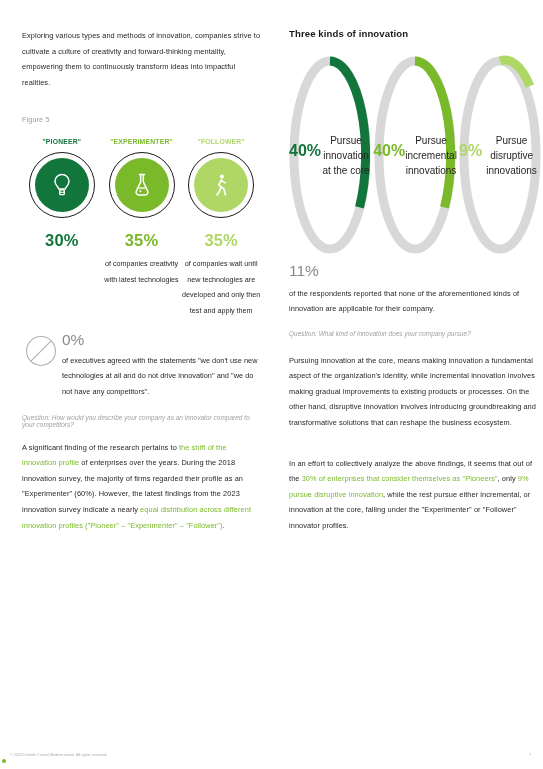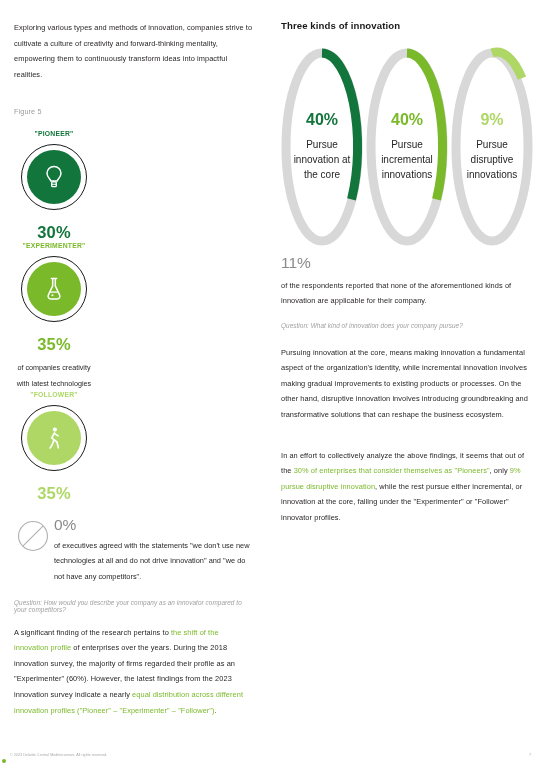--- a/index.html
+++ b/index.html
@@ -11,21 +11,21 @@
     font-family: "Liberation Sans", sans-serif;
     color: #231f20;
     overflow: hidden;
     position: relative;
   }
 
   .page {
     position: relative;
     width: 543px;
     height: 769px;
-    padding: 4px;
+    padding: 12px;
   }
 
   .columns {
     display: flex;
     width: 543px;
     height: 745px;
   }
 
   .col-left {
     width: 271px;
@@ -58,21 +58,20 @@
     letter-spacing: 0.01em;
   }
 
   .spacer-sm { height: 12px; }
 
   
   .personas {
     display: flex;
     justify-content: space-between;
     margin-top: 14px;
-    flex-direction: column;
   }
   .persona {
     width: 80px;
     text-align: center;
   }
   .persona-label {
     font-size: 6.8px;
     font-weight: bold;
     letter-spacing: 0.03em;
     margin-bottom: 7px;
@@ -160,21 +159,20 @@
     width: 82px;
     position: relative;
   }
   .donut svg { display: block; width: 82px; height: 200px; }
   .donut-center {
     position: absolute;
     top: 0; left: 0;
     width: 82px;
     height: 200px;
     display: flex;
-    flex-direction: column;
     align-items: center;
     justify-content: center;
     pointer-events: none;
   }
   .donut-pct {
     font-size: 16px;
     font-weight: bold;
     line-height: 1;
     margin-bottom: 9px;
   }
@@ -280,20 +278,21 @@
             <div class="ring-inner" style="background:#aed766">
               <svg viewBox="0 0 32 32">
                 <circle cx="17" cy="6.4" r="2.4" fill="#ffffff"></circle>
                 <path d="M16.6 10.2l-3.2 5.6 2.4 2.2-1.2 4.4-3 5" fill="none" stroke="#ffffff" stroke-width="1.9" stroke-linecap="round" stroke-linejoin="round"></path>
                 <path d="M15.8 18l3.6 2.6 1.6 6.6" fill="none" stroke="#ffffff" stroke-width="1.9" stroke-linecap="round" stroke-linejoin="round"></path>
                 <path d="M16.6 11l4.2 2.6" fill="none" stroke="#ffffff" stroke-width="1.7" stroke-linecap="round"></path>
               </svg>
             </div>
           </div>
           <div class="persona-pct" style="color:#aed766">35%</div>
+          <div class="persona-desc">of companies wait until new technologies are developed and only then test and apply them</div>
         </div>
 
       </div>
 
       <div class="callout">
         <svg class="callout-icon" viewBox="0 0 40 40">
           <circle cx="20" cy="20" r="17" fill="none" stroke="#b0b0b0" stroke-width="1.3"></circle>
           <line x1="8" y1="32" x2="32" y2="8" stroke="#b0b0b0" stroke-width="1.3"></line>
         </svg>
         <div class="callout-pct">0%</div>

